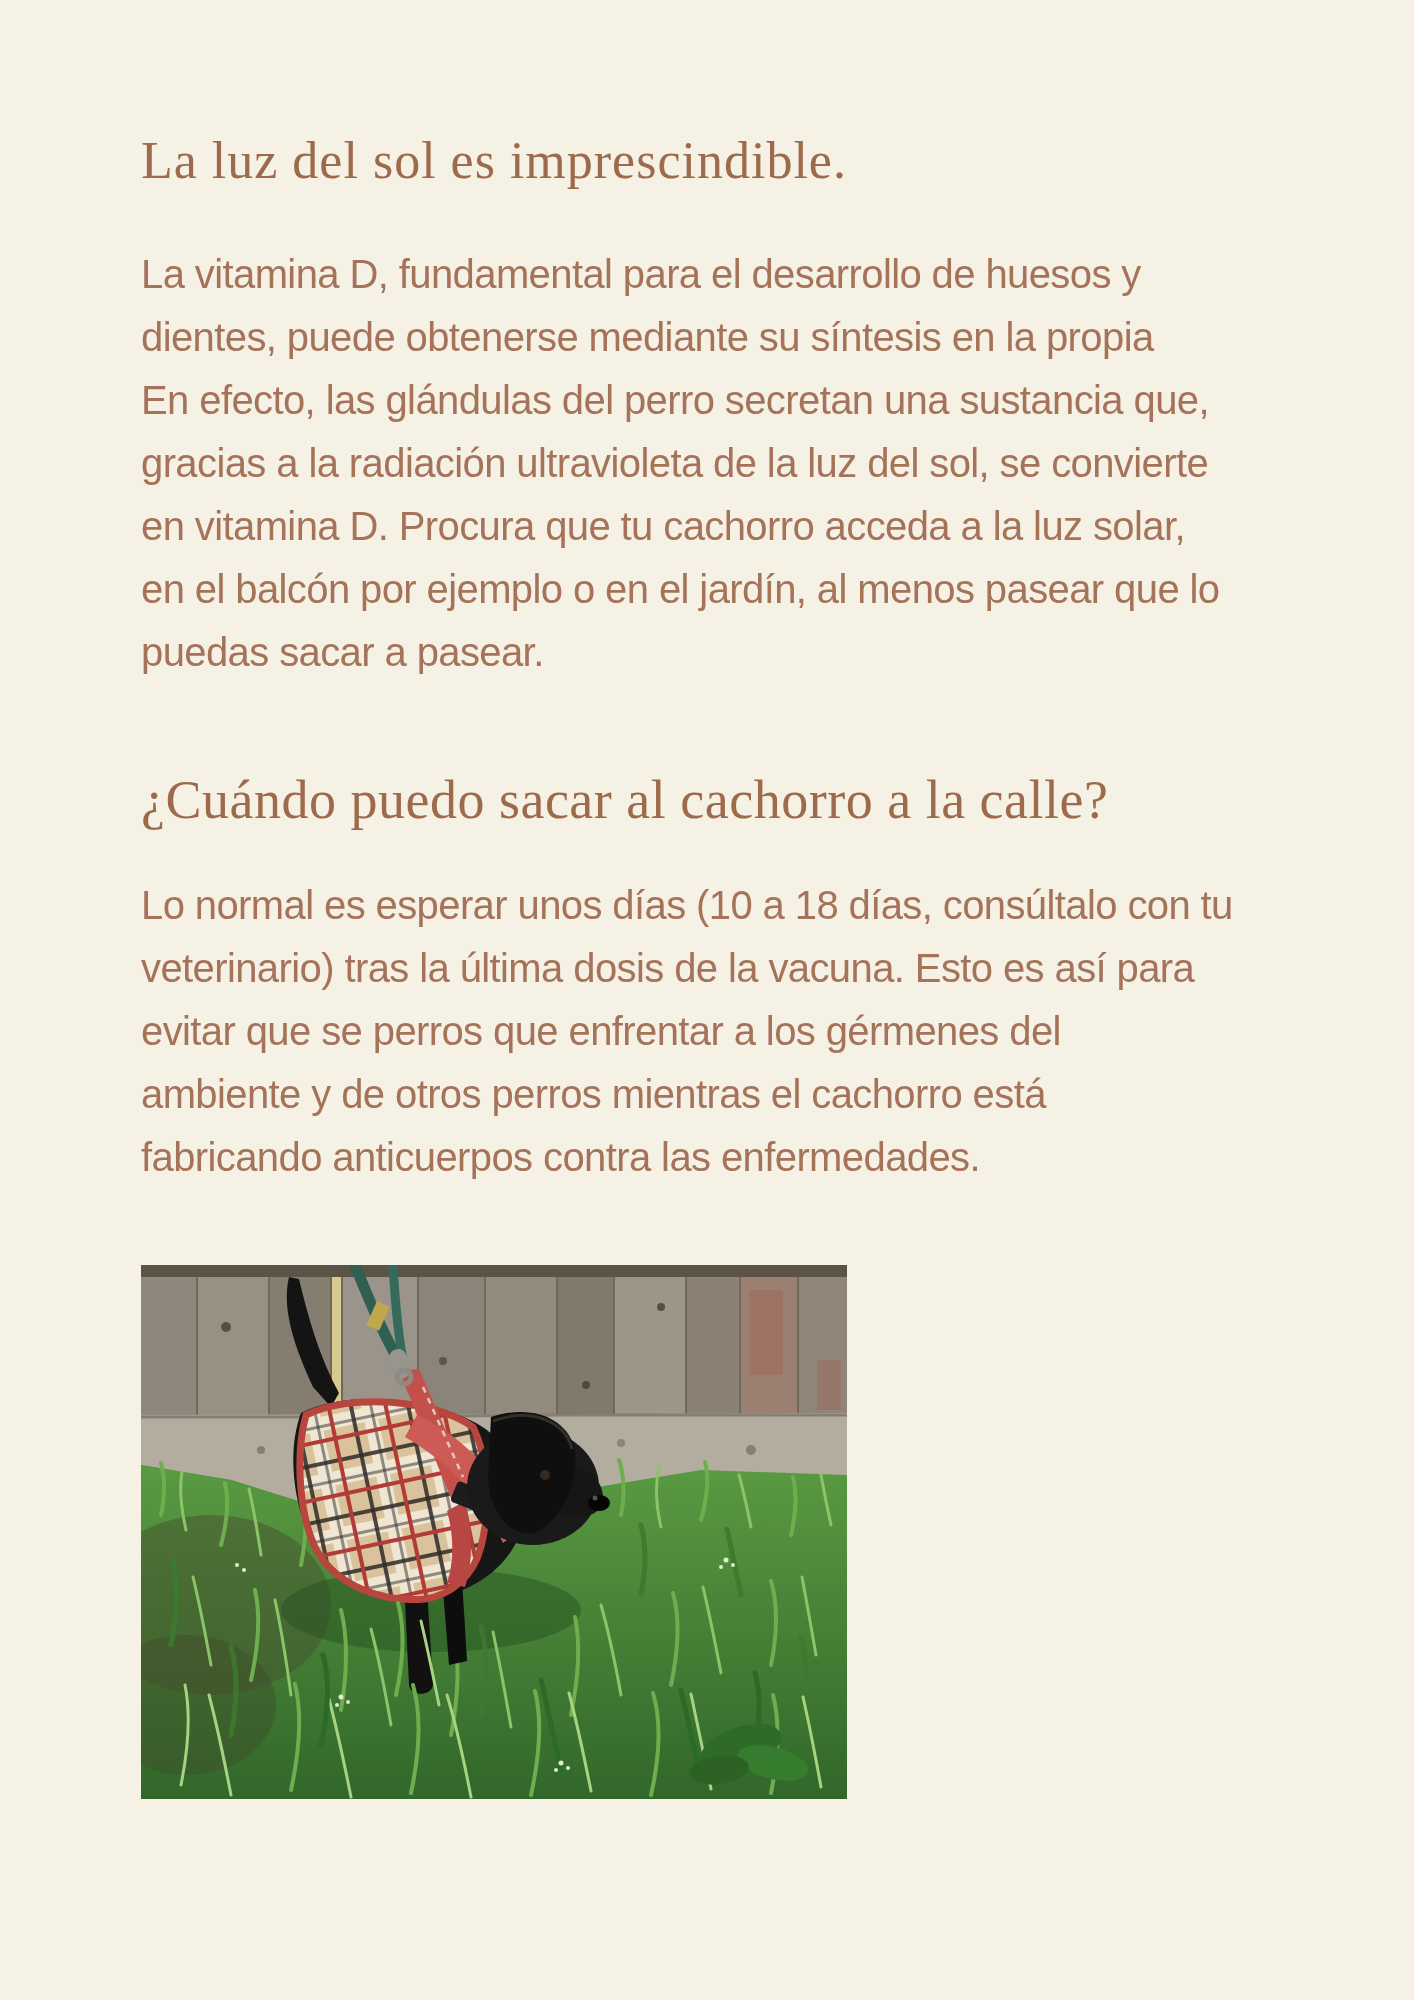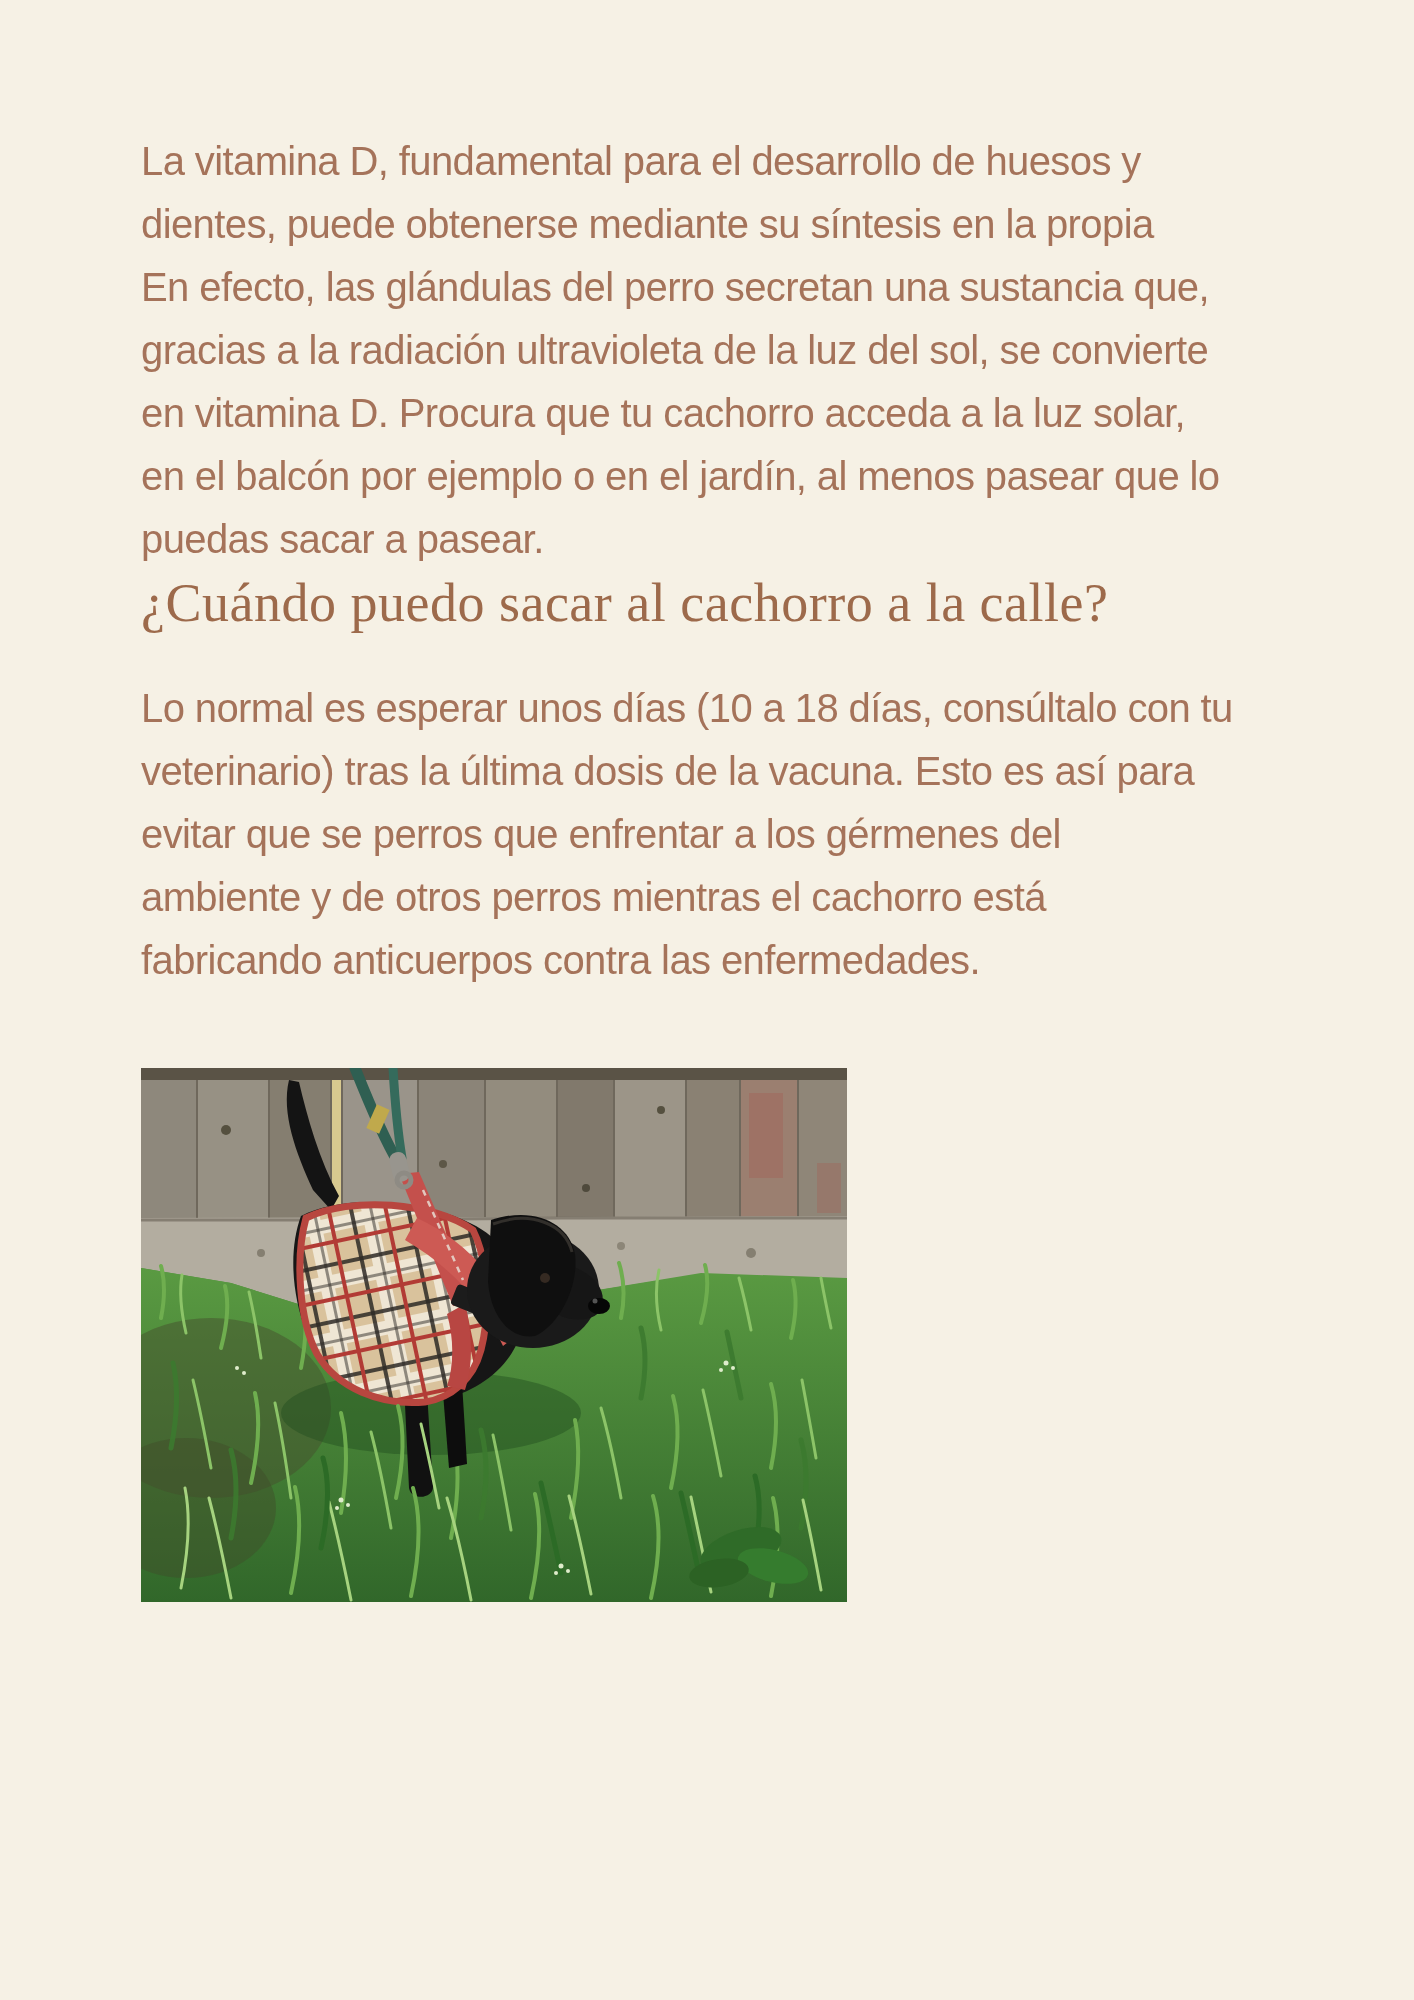--- a/index.html
+++ b/index.html
@@ -21,36 +21,37 @@
     width:1414px;height:2000px;overflow:hidden;
     background:var(--bg);
     font-family:"Liberation Sans",sans-serif;
   }
   .content{padding:130px 60px 0 141px;}
   .h-serif{
     font-family:"Liberation Serif",serif;
     font-weight:400;color:var(--heading);margin:0;
   }
   h1.h-serif{font-size:52px;line-height:62px;letter-spacing:1px;margin-bottom:51px;}
-  h2.h-serif{font-size:54px;line-height:65px;letter-spacing:.5px;margin-bottom:41px;}
+  h2.h-serif{font-size:54px;line-height:65px;letter-spacing:.5px;margin-top:84px;margin-bottom:41px;}
   .para{
     color:var(--text);font-size:40px;line-height:63px;letter-spacing:-.6px;
   }
   .para .line{white-space:nowrap;}
   .photo-frame{
     margin-top:76px;width:706px;height:534px;overflow:hidden;
     background:var(--grass);
   }
   .photo-frame svg{display:block;width:706px;height:534px;}
 </style>
 </head>
 <body>
 
 <div class="content">
 
+  <h1 class="h-serif">La luz del sol es imprescindible.</h1>
 
   <div class="para">
       <div class="line">La vitamina D, fundamental para el desarrollo de huesos y</div>
       <div class="line">dientes, puede obtenerse mediante su síntesis en la propia</div>
       <div class="line">En efecto, las glándulas del perro secretan una sustancia que,</div>
       <div class="line">gracias a la radiación ultravioleta de la luz del sol, se convierte</div>
       <div class="line">en vitamina D. Procura que tu cachorro acceda a la luz solar,</div>
       <div class="line">en el balcón por ejemplo o en el jardín, al menos pasear que lo</div>
       <div class="line">puedas sacar a pasear.</div>
     </div>

